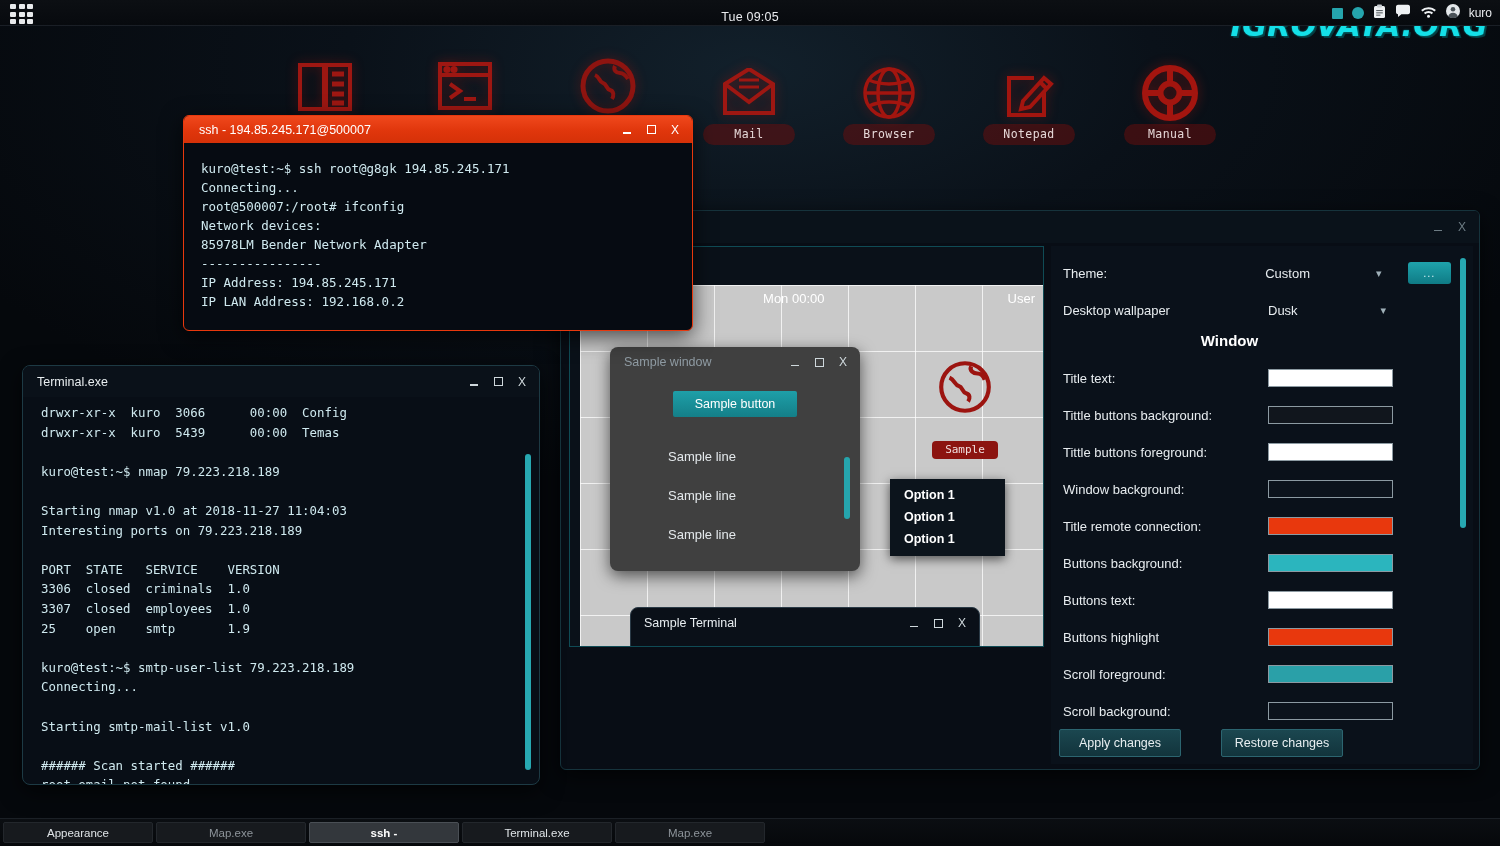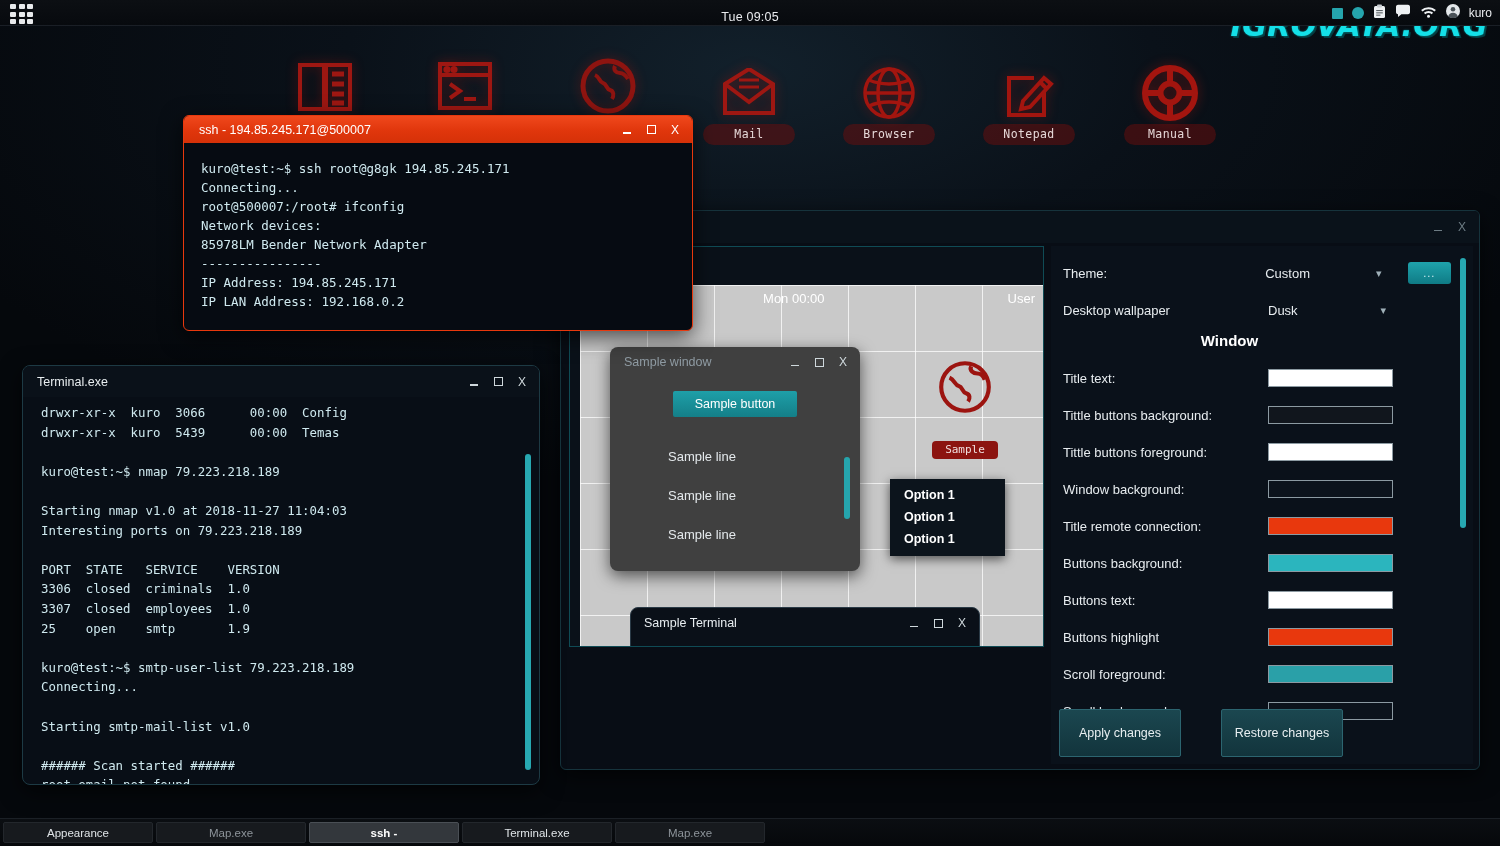--- a/index.html
+++ b/index.html
@@ -147,21 +147,21 @@
     cursor: pointer; letter-spacing: 1px; }
   .section-title { text-align: center; color: #fff; font-weight: bold; font-size: 15px;
     margin: 7px 0 14px 0; padding-right: 55px; }
   .swatch { width: 125px; height: 18px; border: 1px solid #8c9aa2; cursor: pointer; }
   #panel-scroll-track { position: absolute; right: 7px; top: 12px; width: 6px; height: 490px;
     background: transparent; }
   #panel-scroll-thumb { position: absolute; right: 7px; top: 12px; width: 6px; height: 270px;
     background: #27a8b1; border-radius: 3px; cursor: pointer; }
   .action-row { position: absolute; left: 498px; bottom: 12px; width: 400px;
     display: flex; gap: 40px; }
-  .action-btn { width: 122px; padding: 16px 0; text-align: center; font-size: 12.5px;
+  .action-btn { width: 122px; padding: 6px 0; text-align: center; font-size: 12.5px;
     color: #e8eff1; background: linear-gradient(180deg,#1b4750 0%, #12343c 100%);
     border: 1px solid #2c6570; border-radius: 2px; cursor: pointer; }
   
   #taskbar { position: absolute; left: 0; bottom: 0; width: 1500px; height: 28px;
     background: linear-gradient(180deg,#0b0e12 0%, #06080b 100%);
     border-top: 1px solid #1b2026; display: flex; align-items: center; gap: 3px;
     padding: 0 3px; z-index: 70; }
   .task { width: 150px; height: 21px; display: flex; align-items: center; justify-content: center;
     font-size: 11.5px; color: #8d949a; background: #171a1e; border: 1px solid #23272c;
     border-radius: 2px; cursor: pointer; }

